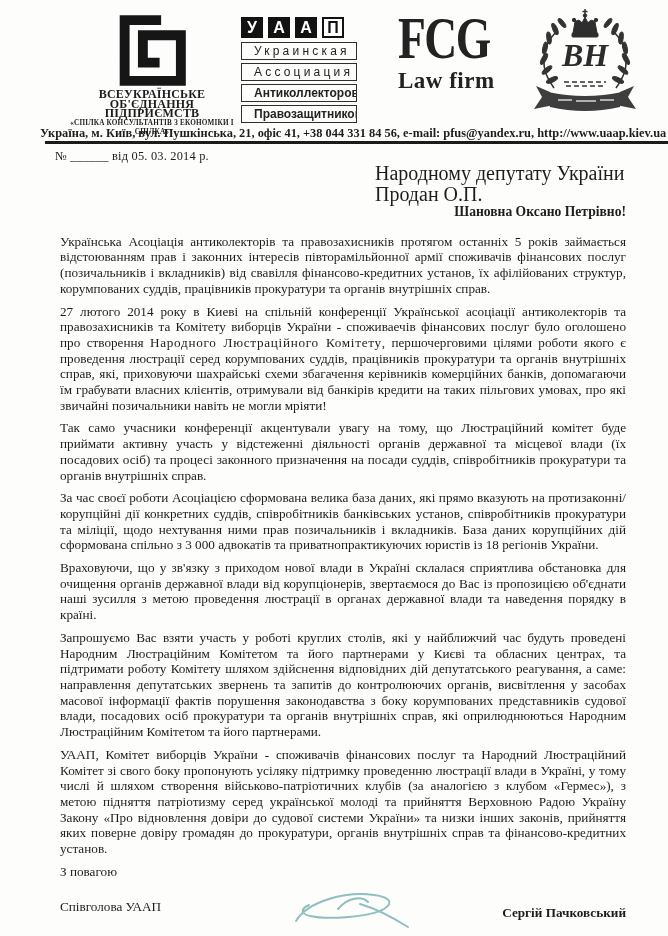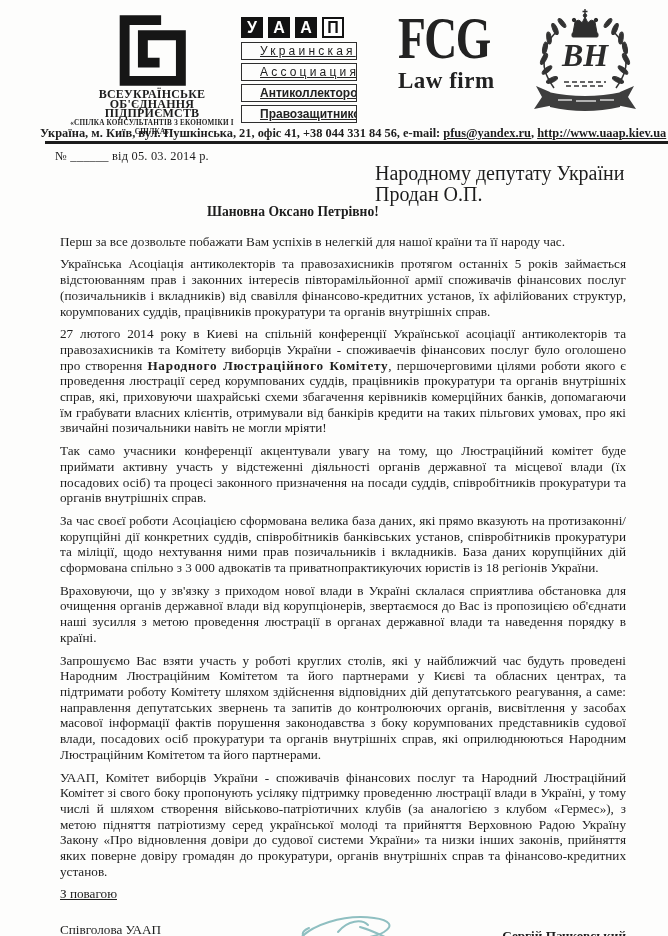--- a/index.html
+++ b/index.html
@@ -10,51 +10,51 @@
   .logo-left{position:absolute;left:66px;top:14px;width:172px;text-align:center;}
   .spiral-svg{width:76px;height:76px;display:block;margin:0 auto;}
   .cap-line{font-weight:bold;font-size:12px;line-height:9.6px;letter-spacing:.2px;}
   .cap-line:nth-child(3),.cap-line:nth-child(4){font-size:7.2px;}
 
   .logo-uaap{position:absolute;left:241px;top:17px;width:116px;font-family:"Liberation Sans",sans-serif;}
   .uaap-letters{display:flex;gap:5px;margin-bottom:4px;}
   .uaap-letter{width:22px;height:21px;background:#121212;color:#fff;font-weight:bold;font-size:16px;
                display:flex;align-items:center;justify-content:center;box-sizing:border-box;}
   .uaap-letter:last-child{background:#fff;color:#121212;border:2px solid #121212;}
-  .uaap-line{border:1.5px solid #2e2e2e;text-align:right;margin-top:3px;padding:1px 18px;
-             font-size:12px;white-space:nowrap;overflow:hidden;color:#222;text-decoration:underline;}
+  .uaap-line{border:1.5px solid #2e2e2e;text-align:right;margin-top:3px;padding:1px 12px;
+             font-size:12px;white-space:nowrap;overflow:hidden;color:#222;}
   .uaap-line:nth-child(1),.uaap-line:nth-child(2){letter-spacing:3.2px;}
   .uaap-line:nth-child(3){font-weight:bold;font-size:12px;}
   .uaap-line:nth-child(4){font-weight:bold;font-size:12px;}
 
   .logo-fcg{position:absolute;left:398px;top:8px;width:120px;color:#222;}
   .fcg-title{display:inline-block;font-weight:bold;font-size:60px;line-height:60px;
              transform:scaleX(.76);transform-origin:0 0;letter-spacing:-2px;}
   .fcg-sub{font-weight:bold;font-size:23px;margin-top:0;letter-spacing:.5px;}
 
   .emblem{position:absolute;left:520px;top:8px;width:130px;height:118px;}
 
   
   .address-line{position:absolute;top:126px;left:40px;right:2px;text-align:center;
                 font-weight:bold;font-size:12.4px;white-space:nowrap;}
-  .address-line .u{text-decoration:underline;}
+  .address-line .u{}
   .rule{position:absolute;top:141px;left:45px;right:0;height:2.6px;background:#1c1c1c;}
   .num-line{position:absolute;top:149px;left:55px;font-size:12.4px;letter-spacing:.2px;}
 
   .recipient{position:absolute;top:163px;left:375px;font-weight:normal;font-size:20px;line-height:20.5px;}
 
   
   .letter-body{position:absolute;top:204px;left:60px;width:566px;
                font-size:13.2px;line-height:15.7px;text-align:justify;}
-  .salutation{font-weight:bold;font-size:13.6px;margin:0 0 14px 147px;text-align:left;}
+  .salutation{font-weight:bold;font-size:13.6px;margin:0 0 14px 147px;text-align:right;}
   .para{margin:0 0 7px 0;}
-  .para .b{font-weight:bold;letter-spacing:.7px;}
+  .para .b{font-weight:normal;letter-spacing:.7px;}
 
   .closing{margin-top:7px;}
-  .regards{margin-bottom:12px;text-align:left;text-decoration:underline;}
+  .regards{margin-bottom:12px;text-align:left;}
   .sig-row{position:relative;height:56px;}
   .sig-left{position:absolute;left:0;top:8px;}
   .sig-name{position:absolute;right:0;top:14px;font-weight:bold;}
   .sig-svg{position:absolute;left:228px;top:-4px;}
 </style>
 </head>
 <body>
 
 <div class="page" style="color: rgb(29, 29, 29); background: rgb(253, 253, 252);">
 
@@ -147,21 +147,20 @@
   </div>
 
   <div class="recipient">
     <div>Народному депутату України</div>
     <div>Продан О.П.</div>
   </div>
 
   <div class="letter-body">
     <div class="salutation">Шановна Оксано Петрівно!</div>
     <div>
-        <div class="para"><span>Перш за все дозвольте побажати Вам успіхів в нелегкій для нашої країни та її народу час.</span></div>
         <div class="para"><span>Українська Асоціація антиколекторів та правозахисників протягом останніх 5 років займається відстоюванням прав і законних інтересів півторамільйонної армії споживачів фінансових послуг (позичальників і вкладників) від свавілля фінансово-кредитних установ, їх афілійованих структур, корумпованих суддів, працівників прокуратури та органів внутрішніх справ.</span></div>
         <div class="para"><span>27 лютого 2014 року в Киеві на спільній конференції Української асоціації антиколекторів та правозахисників та Комітету виборців України - споживаечів фінансових послуг було оголошено про створення </span><span class="b">Народного Люстраційного Комітету</span><span>, першочерговими цілями роботи якого є проведення люстрації серед корумпованих суддів, працівників прокуратури та органів внутрішніх справ, які, приховуючи шахрайські схеми збагачення керівників комерційних банків, допомагаючи їм грабувати власних клієнтів, отримували від банкірів кредити на таких пільгових умовах, про які звичайні позичальники навіть не могли мріяти!</span></div>
         <div class="para"><span>Так само учасники конференції акцентували увагу на тому, що Люстраційний комітет буде приймати активну участь у відстеженні діяльності органів державної та місцевої влади (їх посадових осіб) та процесі законного призначення на посади суддів, співробітників прокуратури та органів внутрішніх справ.</span></div>
         <div class="para"><span>За час своєї роботи Асоціацією сформована велика база даних, які прямо вказують на протизаконні/корупційні дії конкретних суддів, співробітників банківських установ, співробітників прокуратури та міліції, щодо нехтування ними прав позичальників і вкладників. База даних корупційних дій сформована спільно з 3 000 адвокатів та приватнопрактикуючих юристів із 18 регіонів України.</span></div>
         <div class="para"><span>Враховуючи, що у зв'язку з приходом нової влади в Україні склалася сприятлива обстановка для очищення органів державної влади від корупціонерів, звертаємося до Вас із пропозицією об'єднати наші зусилля з метою проведення люстрації в органах державної влади та наведення порядку в країні.</span></div>
         <div class="para"><span>Запрошуємо Вас взяти участь у роботі круглих столів, які у найближчий час будуть проведені Народним Люстраційним Комітетом та його партнерами у Києві та обласних центрах, та підтримати роботу Комітету шляхом здійснення відповідних дій депутатського реагування, а саме: направлення депутатських звернень та запитів до контролюючих органів, висвітлення у засобах масової інформації фактів порушення законодавства з боку корумпованих представників судової влади, посадових осіб прокуратури та органів внутрішніх справ, які оприлюднюються Народним Люстраційним Комітетом та його партнерами.</span></div>
         <div class="para"><span>УААП, Комітет виборців України - споживачів фінансових послуг та Народний Люстраційний Комітет зі свого боку пропонують усіляку підтримку проведенню люстрації влади в Україні, у тому числі й шляхом створення військово-патріотичних клубів (за аналогією з клубом «Гермес»), з метою підняття патріотизму серед української молоді та прийняття Верховною Радою Україну Закону «Про відновлення довіри до судової системи України» та низки інших законів, прийняття яких поверне довіру громадян до прокуратури, органів внутрішніх справ та фінансово-кредитних установ.</span></div>
       </div>
 
     <div class="closing">

